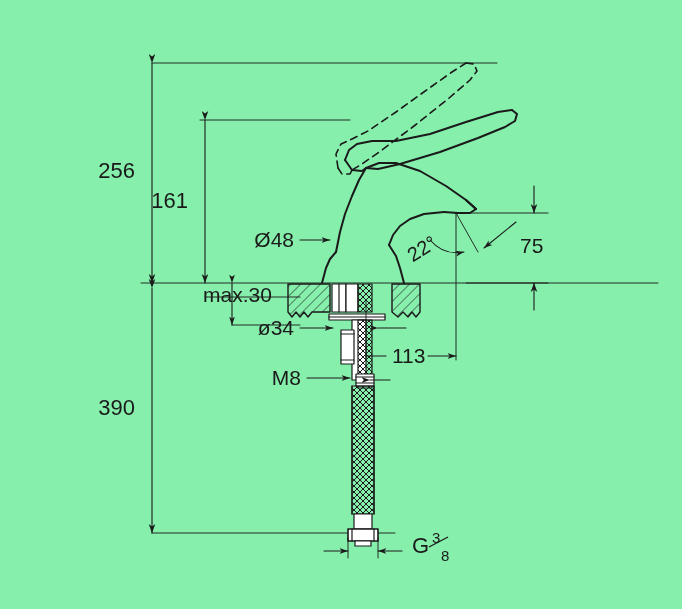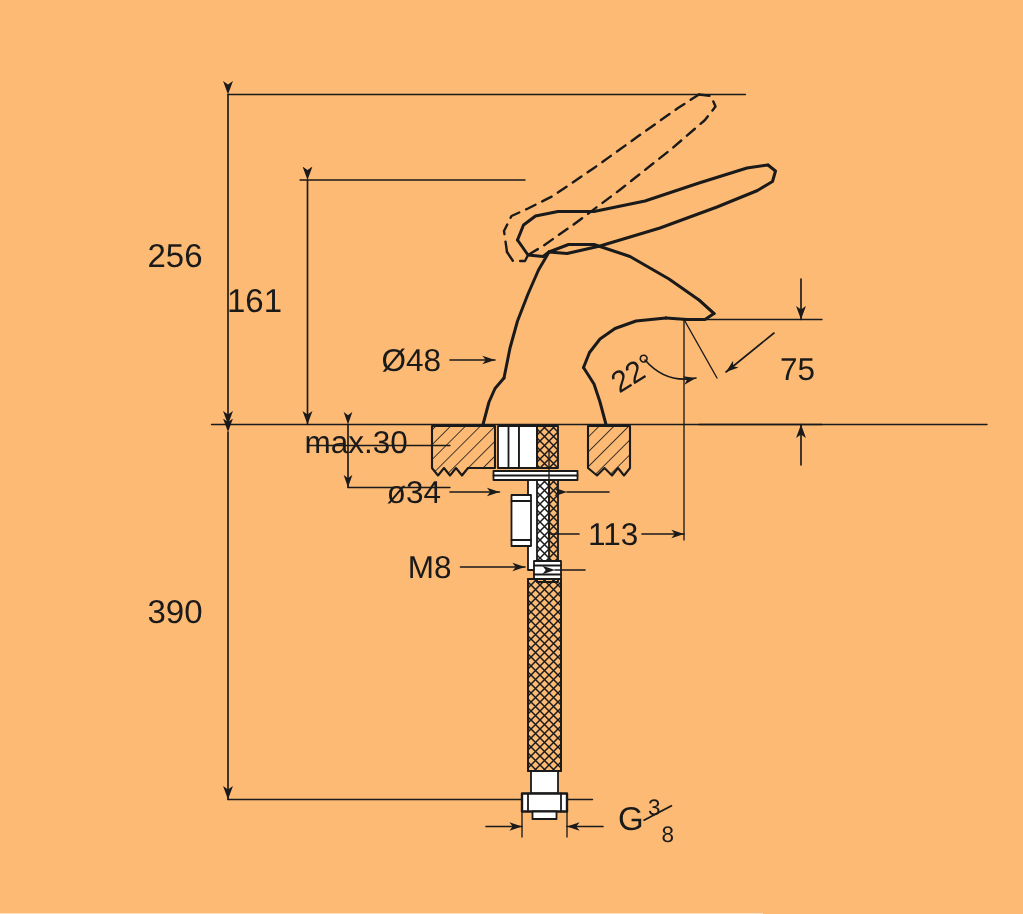--- a/index.html
+++ b/index.html
@@ -1,17 +1,17 @@
 <!DOCTYPE html>
 <html><head>
 <meta charset="utf-8">
 <style>
   html,body{margin:0;padding:0;background:#fff;}
   body{width:682px;height:609px;font-family:"Liberation Sans",sans-serif;overflow:hidden;}
-  #stage{position:relative;width:682px;height:609px;background:#fdba74;}
+  #stage{position:relative;width:682px;height:609px;background:#86efac;}
   svg{display:block;}
   text{font-family:"Liberation Sans",sans-serif;fill:#1a1a1a;}
 </style>
 </head>
 <body>
 
 <div id="stage">
 <svg width="682" height="609" viewBox="0 0 682 609">
 
   <defs>

